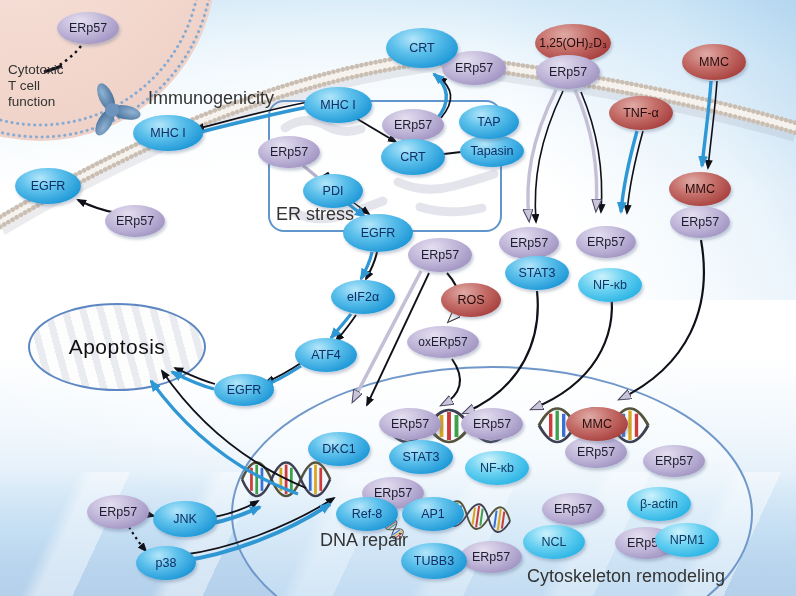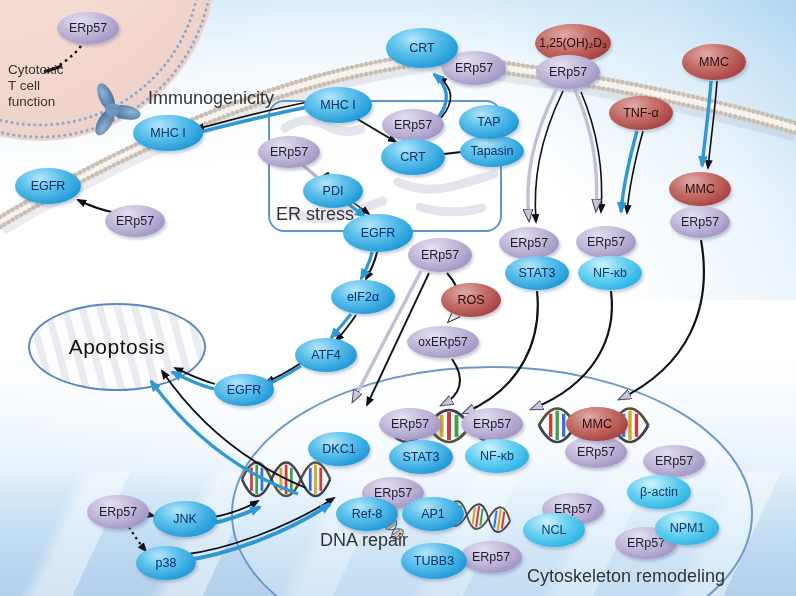--- a/index.html
+++ b/index.html
@@ -24,21 +24,21 @@
       #fdfdfe;
     display:flex;align-items:center;justify-content:center;}
   .mito .apoptosis{font-size:21px;color:#111;letter-spacing:.5px;}
   .nucleus{left:231px;top:366px;width:522px;height:296px;border:2px solid #6f97c9;border-radius:50%;
     background:linear-gradient(180deg, rgba(255,255,255,.8) 0%, rgba(246,251,254,.55) 40%, rgba(214,234,249,.5) 75%, rgba(196,223,244,.55) 100%);}
   svg.layer{position:absolute;left:0;top:0;}
   .node{position:absolute;display:flex;align-items:center;justify-content:center;
     border-radius:50%;font-size:12.5px;color:#10203f;text-align:center;line-height:1;
     box-shadow:1.5px 2.5px 3px rgba(96,116,146,.35);}
   .blue{background:radial-gradient(ellipse at 38% 28%, #b3e6fa 0%, #5ec1ec 35%, #219ad8 75%, #1583bf 100%);color:#0d2f66;}
-  .cyan{background:radial-gradient(ellipse at 38% 26%, #cdf2fc 0%, #68d0f1 40%, #26b2e4 80%, #1697cb 100%);color:#0d3a66;}
+  .cyan{background:radial-gradient(ellipse at 38% 26%, #cdf2fc 0%, #68d0f1 40%, #26b2e4 80%, #1697cb 100%);color:#0d3a66;margin-top:12px;}
   .purple{background:radial-gradient(ellipse at 38% 28%, #e4dff0 0%, #bfb5d8 45%, #9b8ebe 85%, #8a7cb0 100%);color:#1d1d30;}
   .red{background:radial-gradient(ellipse at 38% 28%, #e0aaa5 0%, #c46d68 40%, #a63e3c 80%, #8d2f2e 100%);color:#250b0b;}
   .small{font-size:12px;}
   .lbl{position:absolute;color:#333;font-size:18px;line-height:1.2;}
   .pre{white-space:pre-line;}
 </style>
 </head>
 <body>
 
 <div class="white-center"></div>

